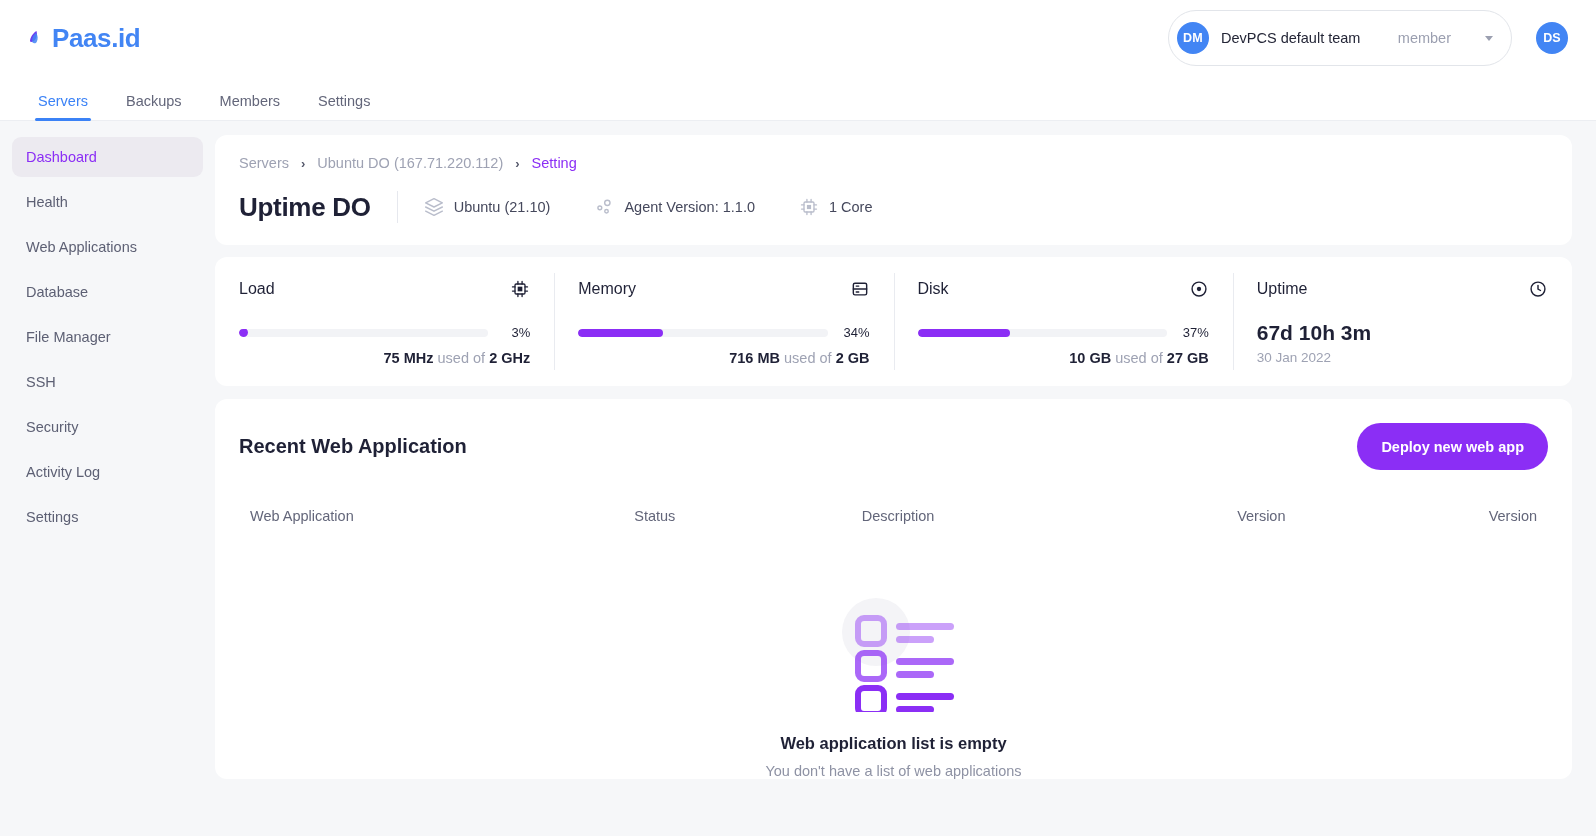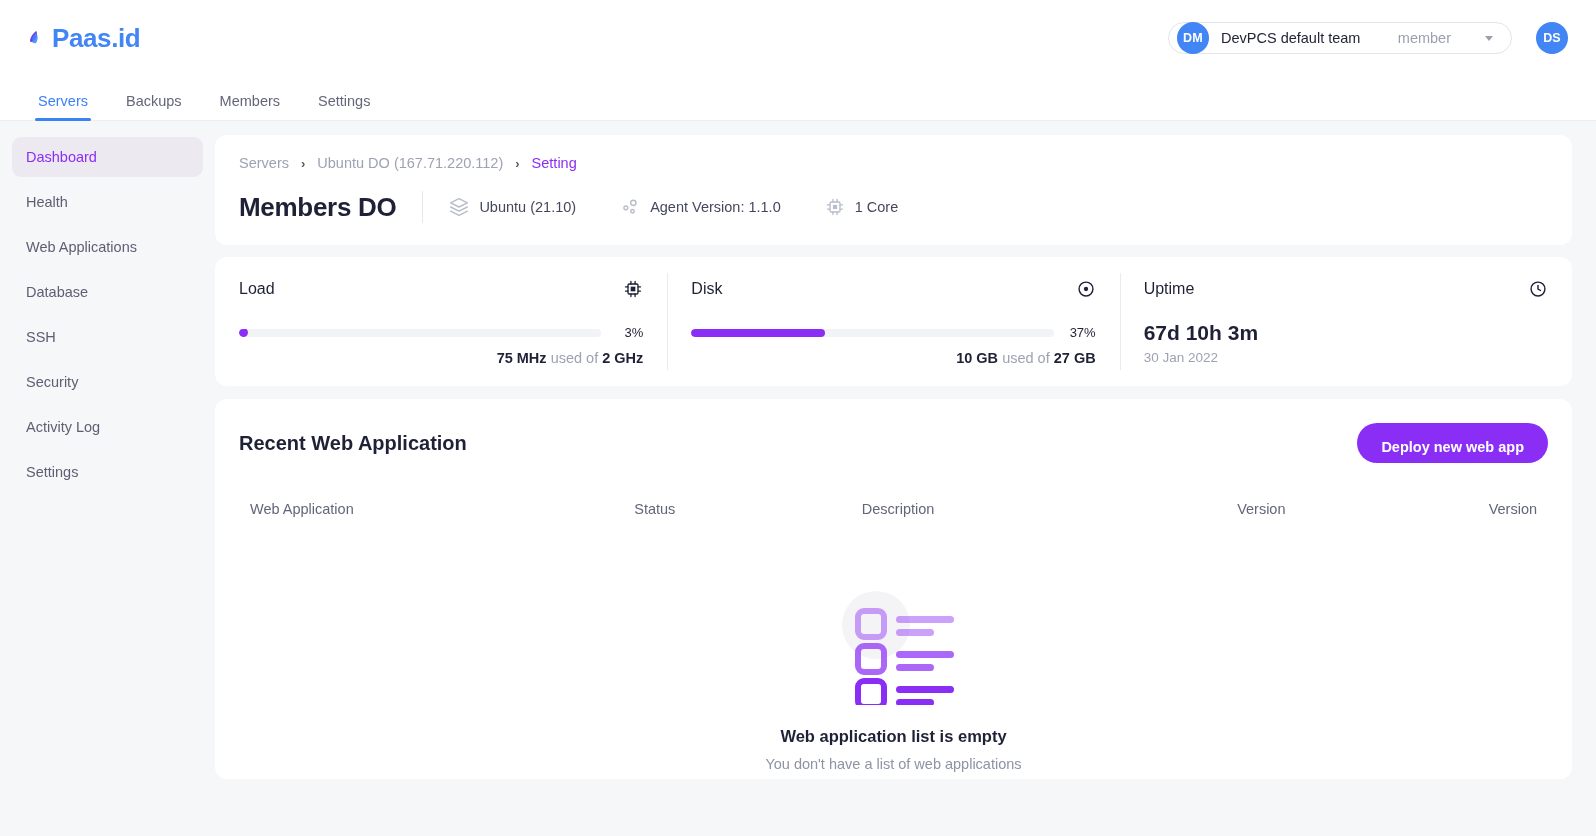--- a/index.html
+++ b/index.html
@@ -20,21 +20,21 @@
   .brand { display:flex; align-items:center; gap:2px; }
   .brand-mark { width:24px; height:24px; position:relative; }
   .brand-text { font-size:26px; font-weight:700; letter-spacing:-0.4px; }
   .brand-text .blue { color:#4285F4; }
   .brand-text .dot { color:#4285F4; }
 
   .topright { display:flex; align-items:center; gap:24px; }
   .team-pill {
     display:flex; align-items:center; gap:12px;
     border:1px solid #e2e5ea; border-radius:28px;
-    height:32px; padding:0 18px 0 8px; min-width:344px;
+    height:56px; padding:0 18px 0 8px; min-width:344px;
     background:#fff;
   }
   .avatar-sm {
     width:32px; height:32px; border-radius:50%;
     background:#4285F4; color:#fff;
     font-size:12.5px; font-weight:700;
     display:flex; align-items:center; justify-content:center;
     letter-spacing:0.2px;
   }
   .team-name { font-size:14.5px; color:#242637; flex:1; }
@@ -109,21 +109,21 @@
   .stat-sub b { color:#1f2136; font-weight:700; }
   .uptime-big { font-size:21px; font-weight:700; color:#1f2136; margin-top:22px; }
   .uptime-date { font-size:13.5px; color:#9ea2b3; margin-top:5px; }
 
   
   .card-apps { margin-top:13px; padding:24px 24px 0 24px; min-height:380px; }
   .apps-head { display:flex; align-items:center; justify-content:space-between; }
   .apps-title { font-size:20px; font-weight:700; color:#1f2136; }
   .btn-deploy {
     background:#8b2ef5; color:#fff; border:none; border-radius:26px;
-    height:40px; padding:16px 24px; font-size:14.5px; font-weight:700;
+    height:47px; padding:16px 24px; font-size:14.5px; font-weight:700;
     font-family:"Liberation Sans", sans-serif; cursor:pointer;
   }
   .tbl-head { display:flex; margin-top:38px; font-size:14.5px; color:#63667a; }
   .th-app { width:396px; padding-left:11px; }
   .th-status { width:228px; }
   .th-desc { width:352px; }
   .th-ver { width:252px;margin-left:24px; }
   .th-act { flex:1; text-align:right; padding-right:11px; }
 
   .empty { text-align:center; padding-top:60px; }
@@ -165,39 +165,40 @@
     <div class="navtab">Settings</div>
   </div>
 
   <div class="body">
 
     <div class="sidebar">
       <div class="side-item active">Dashboard</div>
       <div class="side-item">Health</div>
       <div class="side-item">Web Applications</div>
       <div class="side-item">Database</div>
+      <div class="side-item">File Manager</div>
       <div class="side-item">SSH</div>
       <div class="side-item">Security</div>
       <div class="side-item">Activity Log</div>
       <div class="side-item">Settings</div>
     </div>
 
     <div class="content">
 
       <div class="card card-header">
         <div class="breadcrumb">
           <span class="bc-item">Servers</span>
           <span class="bc-sep">›</span>
           <span class="bc-item">Ubuntu DO (167.71.220.112)</span>
           <span class="bc-sep">›</span>
           <span class="bc-item current">Setting</span>
         </div>
 
         <div class="server-row">
-          <div class="server-title">Members DO</div>
+          <div class="server-title">Uptime DO</div>
           <div class="vdiv"></div>
 
           <div class="meta">
             <span class="ico">
               <svg width="20" height="20" viewBox="0 0 24 24" fill="none" stroke="currentColor" stroke-width="1.7" stroke-linecap="round" stroke-linejoin="round">
                 <polygon points="12 2 2 7 12 12 22 7 12 2"></polygon>
                   <polyline points="2 17 12 22 22 17"></polyline>
                   <polyline points="2 12 12 17 22 12"></polyline>
               </svg>
             </span>
@@ -247,20 +248,44 @@
             </div>
             <span class="bar-pct">3%</span>
           </div>
           <div class="stat-sub">
             <b>75 MHz</b>
             <span>used of</span>
             <b>2 GHz</b>
           </div>
         </div>
 
+        <div class="stat">
+          <div class="stat-top">
+            <span class="stat-label">Memory</span>
+            <span class="stat-ico">
+              <svg width="20" height="20" viewBox="0 0 24 24" fill="none" stroke="currentColor" stroke-width="1.7" stroke-linecap="round">
+                <rect x="4" y="5" width="16" height="14" rx="2"></rect>
+                  <path d="M4 12h16"></path>
+                  <path d="M7.5 8.5h3"></path>
+                  <path d="M7.5 15.5h3"></path>
+              </svg>
+            </span>
+          </div>
+          <div class="bar-row">
+            <div class="bar-track">
+              <div class="bar-fill" style="width:34%"></div>
+            </div>
+            <span class="bar-pct">34%</span>
+          </div>
+          <div class="stat-sub">
+            <b>716 MB</b>
+            <span>used of</span>
+            <b>2 GB</b>
+          </div>
+        </div>
 
         <div class="stat">
           <div class="stat-top">
             <span class="stat-label">Disk</span>
             <span class="stat-ico">
               <svg width="20" height="20" viewBox="0 0 24 24" fill="none" stroke="currentColor" stroke-width="1.7">
                 <circle cx="12" cy="12" r="8.3"></circle>
                   <circle cx="12" cy="12" r="2.6" fill="currentColor" stroke="none"></circle>
               </svg>
             </span>

